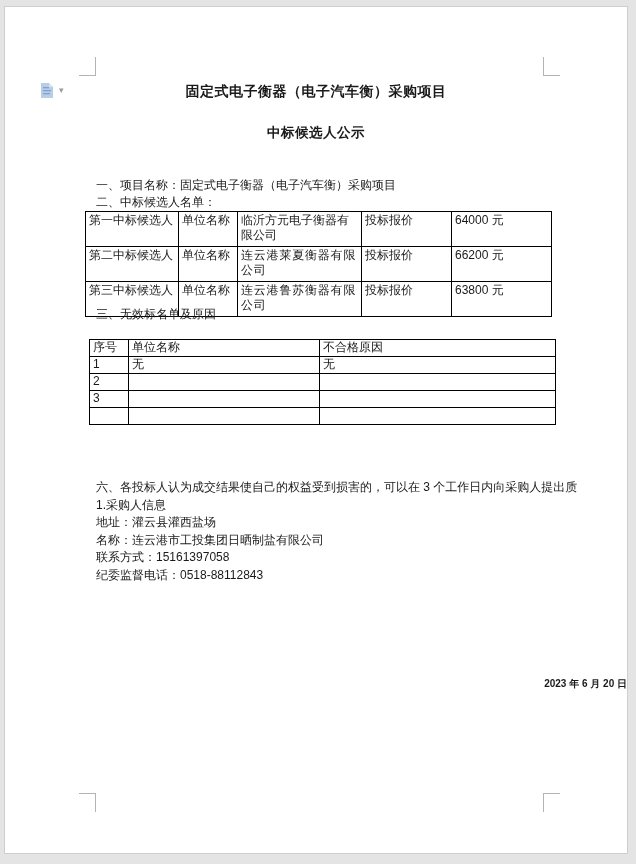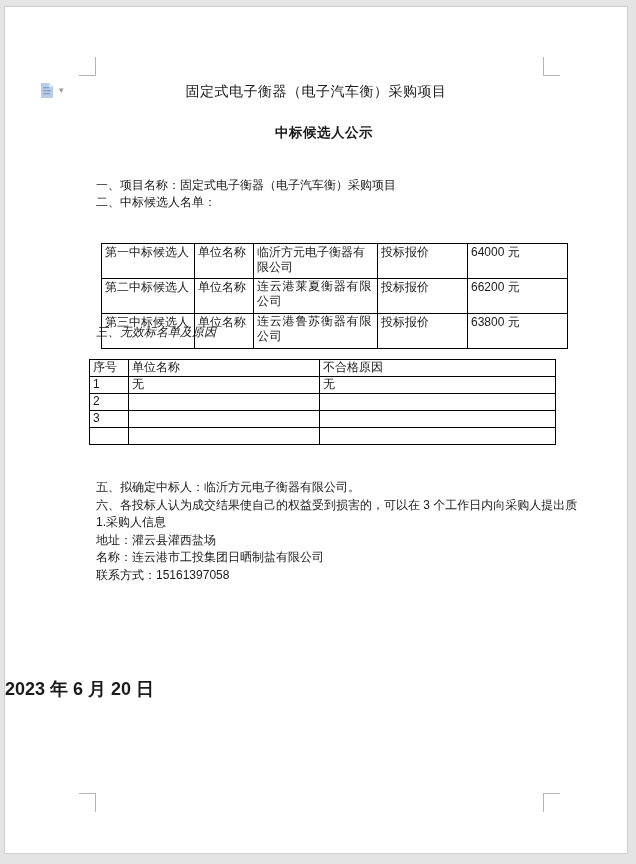--- a/index.html
+++ b/index.html
@@ -24,51 +24,51 @@
   .cmark.tr{left:538px;top:50px;border-left:1px solid #b4b4b4;border-bottom:1px solid #b4b4b4;}
   .cmark.bl{left:74px;top:786px;border-right:1px solid #b4b4b4;border-top:1px solid #b4b4b4;}
   .cmark.br{left:538px;top:786px;border-left:1px solid #b4b4b4;border-top:1px solid #b4b4b4;}
 
   .float-widget{position:absolute;left:34px;top:76px;display:flex;align-items:center;gap:5px;}
   .doc-ico{width:15px;height:15px;display:block;}
   .dd-tri{font-size:9px;color:#9a9a9a;line-height:9px;cursor:pointer;}
 
   .title{
     position:absolute;left:0;top:76px;width:100%;
-    text-align:center;font-size:14px;font-weight:normal;letter-spacing:0.5px;
+    text-align:center;font-size:14px;font-weight:bold;letter-spacing:0.5px;
   }
   .subtitle{
     position:absolute;left:0;top:117px;width:100%;
-    text-align:center;font-size:13.5px;font-weight:bold;letter-spacing:0.5px;padding-left:8px;
+    text-align:center;font-size:13.5px;font-weight:bold;letter-spacing:0.5px;
   }
   .bodyline{position:absolute;left:91px;font-size:12px;line-height:15px;white-space:nowrap;}
   .sec1{top:171px;}
   .sec2{top:188px;}
-  .sec3{top:318px;font-style:italic;}
+  .sec3{top:300px;}
 
   table{border-collapse:collapse;table-layout:fixed;}
   td,th{
     border:1px solid #000;
     font-size:12px;font-weight:normal;
     line-height:15px;
     padding:1px 3px;
     vertical-align:top;text-align:left;
     word-break:break-all;overflow:hidden;
   }
-  .tbl-candidates{position:absolute;left:96px;top:204px;width:466px;margin-top:32px;}
+  .tbl-candidates{position:absolute;left:80px;top:204px;width:466px;}
   .tbl-candidates td{height:32px;}
-  .tbl-candidates .sp{letter-spacing:0.8px;font-family:Liberation Mono, monospace;}
-  .tbl-invalid{position:absolute;left:84px;top:352px;width:466px;}
+  .tbl-candidates .sp{letter-spacing:0.8px;}
+  .tbl-invalid{position:absolute;left:84px;top:332px;width:466px;}
   .tbl-invalid td{height:14px;line-height:13px;}
 
   .paras{position:absolute;left:91px;top:472px;font-size:12px;line-height:17.5px;}
   .paras div{white-space:nowrap;}
   .datefoot{
     position:absolute;left:0;top:670px;width:100%;
-    text-align:left;font-size:18px;font-weight:bold;
+    text-align:right;font-size:10px;font-weight:bold;
   }
 </style>
 </head>
 <body>
 
 <div class="page">
 
   <div class="cmark tl"></div>
   <div class="cmark tr"></div>
   <div class="cmark bl"></div>
@@ -155,23 +155,23 @@
     </tr>
     <tr>
       <td></td>
       <td></td>
       <td></td>
     </tr>
   </tbody>
     </table>
 
   <div class="paras">
-    <div>五、拟确定中标人：临沂方元电子衡器有限公司。</div>
     <div>六、各投标人认为成交结果使自己的权益受到损害的，可以在 3 个工作日内向采购人提出质</div>
     <div>1.采购人信息</div>
     <div>地址：灌云县灌西盐场</div>
     <div>名称：连云港市工投集团日晒制盐有限公司</div>
     <div>联系方式：15161397058</div>
+    <div>纪委监督电话：0518-88112843</div>
   </div>
 
   <div class="datefoot">2023 年 6 月 20 日</div>
 
 </div>
 
 </body></html>

